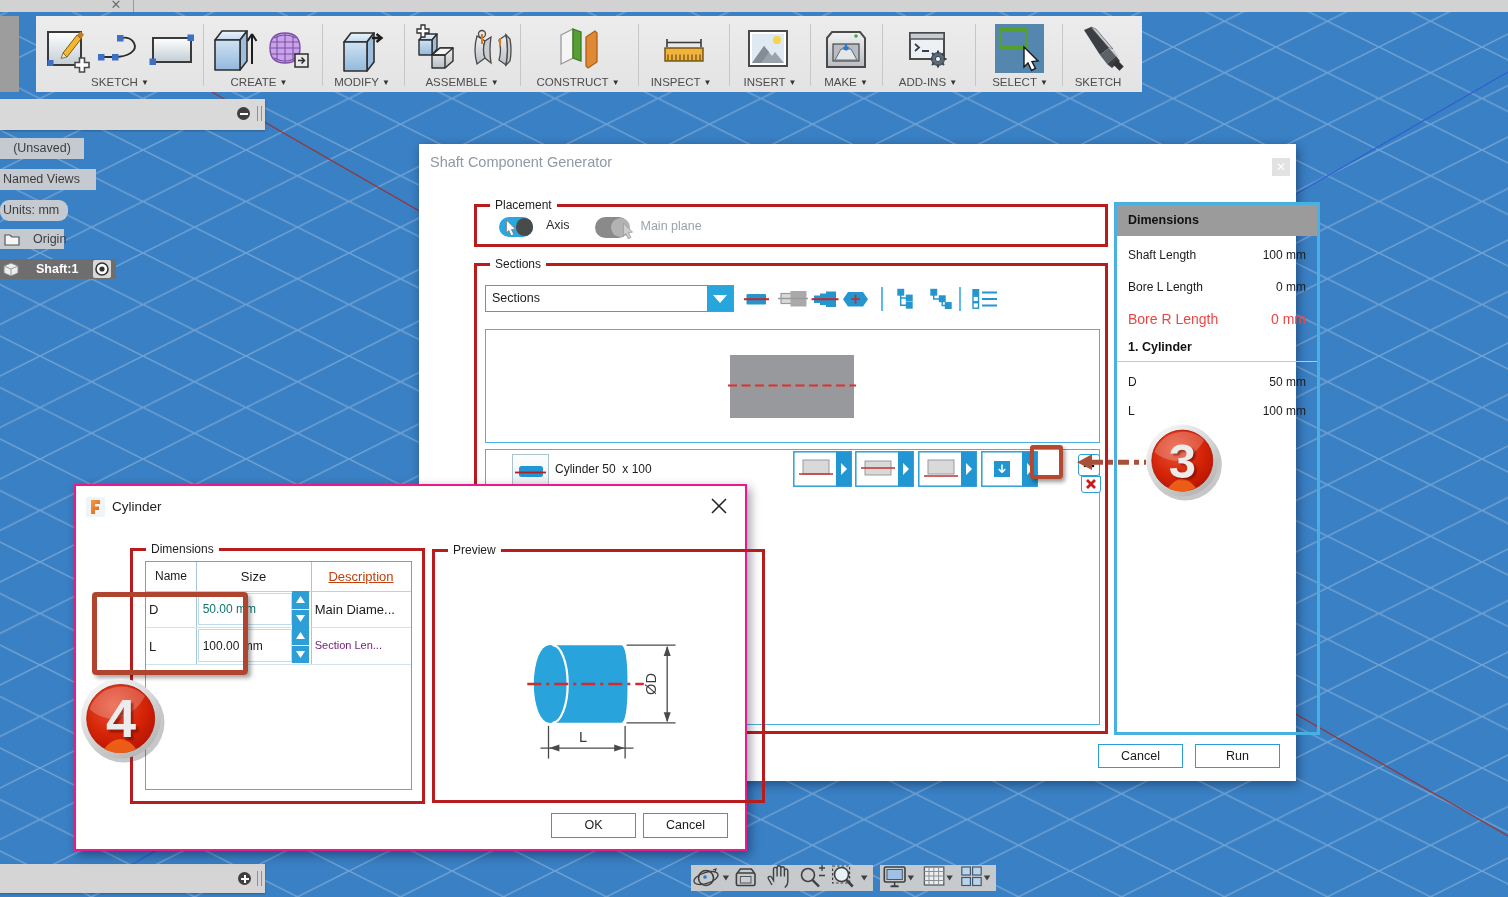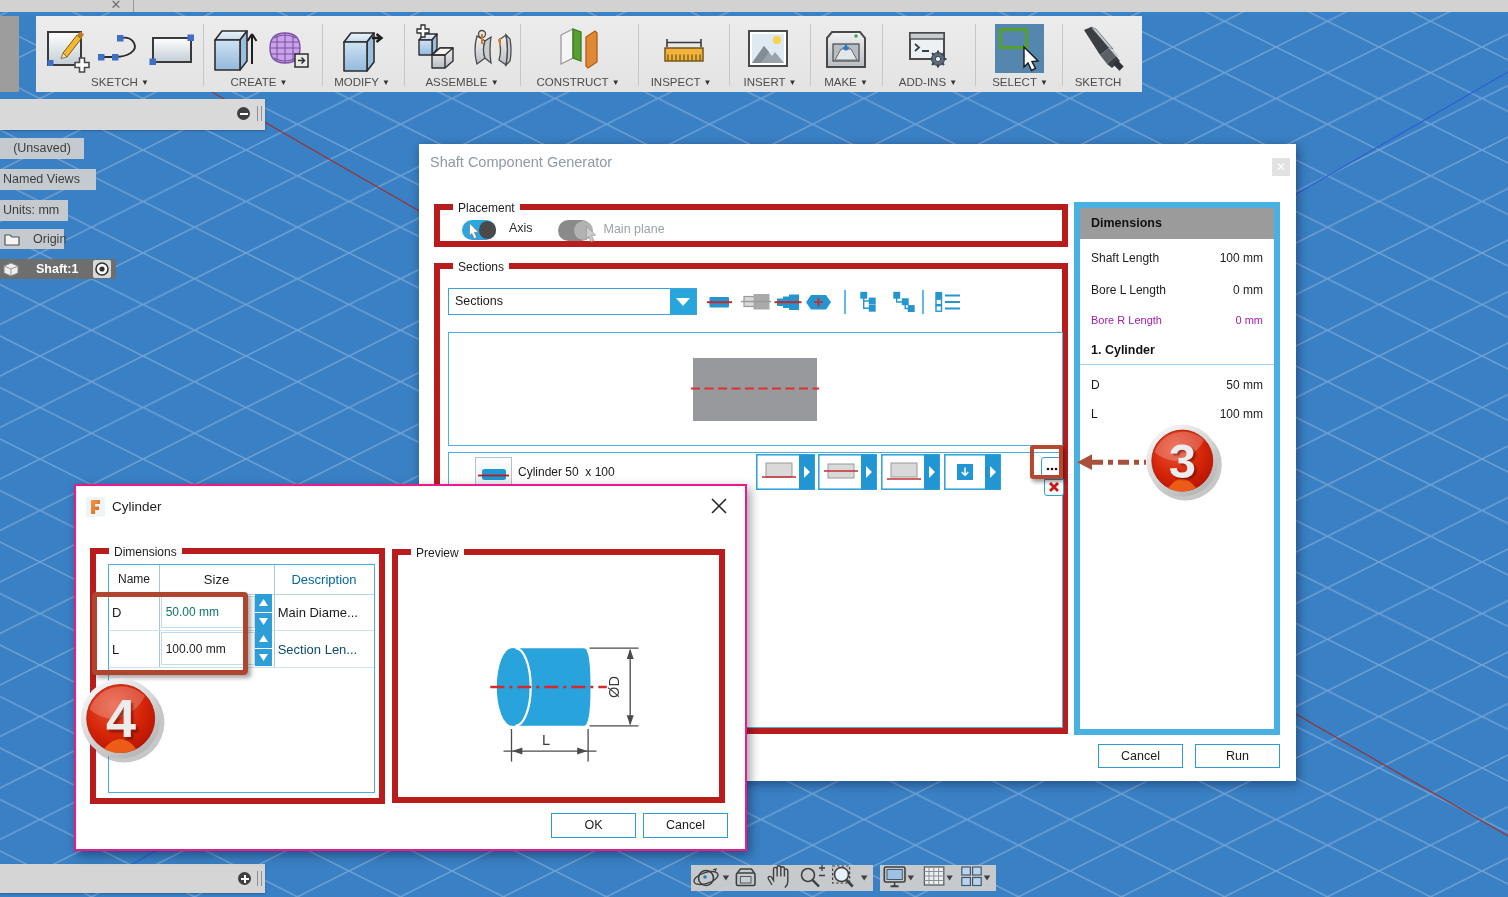--- a/index.html
+++ b/index.html
@@ -26,21 +26,21 @@
   
   .chip { position:absolute; background:#c5cad0; color:#3d3d3d; font-size:12.5px; line-height:20px; white-space:nowrap; }
   #bhead { left:0; top:99px; width:265px; height:31px; background:#d9d9d9; box-shadow:0 1px 2px rgba(0,0,0,.25); }
   #btime { left:0; top:864px; width:265px; height:29px; background:#d5d5d5; box-shadow:0 1px 2px rgba(0,0,0,.25); }
   .ccirc { position:absolute; width:13px; height:13px; border-radius:50%; background:#3f3f3f; color:#fff; text-align:center; }
   .hndl  { position:absolute; width:5px; height:15px; border-left:1.5px solid #8f8f8f; border-right:1.5px solid #8f8f8f; }
 
   
   #shaftdlg { left:419px; top:144px; width:877px; height:637px; background:#fff; box-shadow:2px 3px 10px rgba(0,0,30,.4); }
   #cyldlg { left:74px; top:484px; width:673px; height:367px; background:#fff; border:2px solid #ea1a8c; box-shadow:3px 4px 10px rgba(0,0,30,.4); }
-  .grp { position:absolute; border:6px solid #b91c1c; }
+  .grp { position:absolute; border:3px solid #b91c1c;margin-left:40px; }
   .grp > .glabel { position:absolute; top:-9px; left:13px; background:#fff; padding:0 5px; font-size:12px; color:#1d1d1d; }
   .btn { position:absolute; border:1px solid #2b9cd8; background:#fff; font-size:12.5px; color:#1b1b1b; text-align:center; }
 </style>
 </head>
 <body>
 
 <svg id="viewport" class="abs" width="1508" height="885" viewBox="0 12 1508 885" preserveAspectRatio="none">
   <defs>
     <pattern id="grid" width="103" height="51.5" patternUnits="userSpaceOnUse" patternTransform="translate(40,47)">
       <path d="M0,0 L103,51.5 M0,51.5 L103,0" stroke="rgba(255,255,255,0.27)" stroke-width="1.5" fill="none"></path>
@@ -213,21 +213,21 @@
 </div>
 
 <div id="bhead" class="abs">
   <div class="ccirc" style="left:237px;top:8px;">
       <span style="position:absolute;left:2.5px;top:5.5px;width:8px;height:2px;background:#fff;"></span>
     </div>
   <div class="hndl" style="left:257px;top:7px;"></div>
 </div>
 <div class="chip" style="left:0;top:138px;width:84px;height:21px;text-align:center;">(Unsaved)</div>
 <div class="chip" style="left:0;top:169px;width:96px;height:21px;padding-left:3px;">Named Views</div>
-<div class="chip" style="left:0;top:200px;width:68px;height:21px;padding-left:3px;">Units: mm</div>
+<div class="chip" style="left:0;top:200px;width:68px;height:21px;padding-left:3px;border-radius:9px;">Units: mm</div>
 <div class="chip" style="left:0;top:229px;width:64px;height:20px;">
   <svg width="18" height="14" style="position:absolute;left:4px;top:3px" viewBox="0 0 18 14">
       <path d="M1,13 L1,3 L6,3 L8,5 L15,5 L15,13 Z" fill="#f5f5f5" stroke="#555" stroke-width="1.2"></path>
     </svg>
   <span style="margin-left:33px;">Origin</span>
 </div>
 <div class="chip" style="left:0;top:259px;width:116px;height:20px;background:#6e6e6e;color:#fff;font-weight:bold;">
   <svg width="20" height="18" style="position:absolute;left:1px;top:1px" viewBox="0 0 20 18">
       <path d="M3,6 L10,3 L17,6 L17,13 L10,16 L3,13 Z" fill="#eee" stroke="#888"></path>
       <path d="M3,6 L10,9 L17,6 M10,9 L10,16" fill="none" stroke="#999"></path>
@@ -390,21 +390,21 @@
           </svg>
       </div>
     </div>
   </div>
 
   <div class="grp" style="left:655px;top:58px;width:206px;height:533px;border-color:#49b0e2;">
     <div class="abs" style="left:0;top:0;width:100%;height:31px;background:#9b9b9b;"></div>
     <div class="abs" style="left:11px;top:8px;font-size:12.5px;font-weight:bold;color:#111;">Dimensions</div>
     <div class="abs" style="left:11px;top:43px;right:11px;font-size:12px;color:#1b1b1b;">Shaft Length<span style="float:right">100 mm</span></div>
     <div class="abs" style="left:11px;top:74.5px;right:11px;font-size:12px;color:#1b1b1b;">Bore L Length<span style="float:right">0 mm</span></div>
-    <div class="abs" style="left:11px;top:106px;right:11px;font-size:11px;color:#a21caf;">Bore R Length<span style="float:right">0 mm</span></div>
+    <div class="abs" style="left:11px;top:106px;right:11px;font-size:14px;color:#ef4444;">Bore R Length<span style="float:right">0 mm</span></div>
     <div class="abs" style="left:11px;top:135px;font-size:12.5px;font-weight:bold;color:#111;">1. Cylinder</div>
     <div class="abs" style="left:0;top:156px;width:100%;height:1px;background:#9ed2ee;"></div>
     <div class="abs" style="left:11px;top:170px;right:11px;font-size:12px;color:#1b1b1b;">D<span style="float:right">50 mm</span></div>
     <div class="abs" style="left:11px;top:199px;right:11px;font-size:12px;color:#1b1b1b;">L<span style="float:right">100 mm</span></div>
   </div>
 
   <div class="btn" style="left:679px;top:600px;width:85px;height:24px;line-height:22px;">Cancel</div>
   <div class="btn" style="left:776px;top:600px;width:85px;height:24px;line-height:22px;">Run</div>
 </div>
 
@@ -428,21 +428,21 @@
     <div class="glabel">Dimensions</div>
 
     <div class="abs" style="left:12px;top:10px;width:267px;height:229px;border:1px solid #49b0e2;background:#fff;">
       <div class="abs" style="left:49.7px;top:0;width:1px;height:102px;background:#a8c6d5;"></div>
       <div class="abs" style="left:164.7px;top:0;width:1px;height:102px;background:#a8c6d5;"></div>
       <div class="abs" style="left:0;top:29px;width:100%;height:1px;background:#b5d6e8;"></div>
       <div class="abs" style="left:0;top:65px;width:100%;height:1px;background:#cde3ef;"></div>
       <div class="abs" style="left:0;top:102px;width:100%;height:1px;background:#cde3ef;"></div>
       <div class="abs" style="left:0;top:7px;width:50px;text-align:center;font-size:12px;color:#1b1b1b;">Name</div>
       <div class="abs" style="left:50px;top:7px;width:115px;text-align:center;font-size:13px;color:#1b1b1b;">Size</div>
-      <div class="abs" style="left:165px;top:7px;width:100px;text-align:center;font-size:13px;color:#0369a1;">Description</div>
+      <div class="abs" style="left:165px;top:7px;width:100px;text-align:center;font-size:13px;color:#c2410c;text-decoration:underline;">Description</div>
 
       <div class="abs" style="left:3px;top:40px;font-size:13px;color:#1b1b1b;">D</div>
       <div class="abs" style="left:51.7px;top:31px;width:94px;height:32px;border:1px solid #bddcee;"></div>
       <div class="abs" style="left:56.7px;top:40px;font-size:12px;color:#0f766e;">50.00 mm</div>
       <div class="abs" style="left:145.7px;top:28.5px;width:17px;height:18px;background:#2d9fd6;"><svg width="17" height="18">
             <polygon points="8.5,5 13,12 4,12" fill="#fff"></polygon>
           </svg></div>
       <div class="abs" style="left:145.7px;top:47.5px;width:17px;height:17px;background:#2d9fd6;"><svg width="17" height="17">
             <polygon points="8.5,12 13,5 4,5" fill="#fff"></polygon>
           </svg></div>
@@ -450,21 +450,21 @@
 
       <div class="abs" style="left:3px;top:77px;font-size:13px;color:#1b1b1b;">L</div>
       <div class="abs" style="left:51.7px;top:67px;width:94px;height:33px;border:1px solid #bddcee;"></div>
       <div class="abs" style="left:56.7px;top:77px;font-size:12px;color:#1b1b1b;">100.00 mm</div>
       <div class="abs" style="left:145.7px;top:65px;width:17px;height:18px;background:#2d9fd6;"><svg width="17" height="18">
             <polygon points="8.5,5 13,12 4,12" fill="#fff"></polygon>
           </svg></div>
       <div class="abs" style="left:145.7px;top:84px;width:17px;height:17px;background:#2d9fd6;"><svg width="17" height="17">
             <polygon points="8.5,12 13,5 4,5" fill="#fff"></polygon>
           </svg></div>
-      <div class="abs" style="left:168.7px;top:77px;font-size:13px;color:#0c4a6e;">Section Len...</div>
+      <div class="abs" style="left:168.7px;top:77px;font-size:11px;color:#701a75;">Section Len...</div>
     </div>
   </div>
 
   <div class="abs" style="left:16px;top:105.9px;width:155.5px;height:83px;border:5px solid #b0452f;border-radius:4px;box-shadow:3px 3px 4px rgba(0,0,0,0.35);"></div>
 
   <div class="grp" style="left:316px;top:63px;width:333px;height:254px;padding-left:12px;">
     <div class="glabel">Preview</div>
     <svg class="abs" style="left:0;top:0" width="331" height="252" viewBox="0 0 331 252">
 
       <path d="M114,93.2 L186,93.2 Q192.5,93.2 192.5,132 Q192.5,170.8 186,170.8 L114,170.8 z" fill="#29a3dc"></path>

